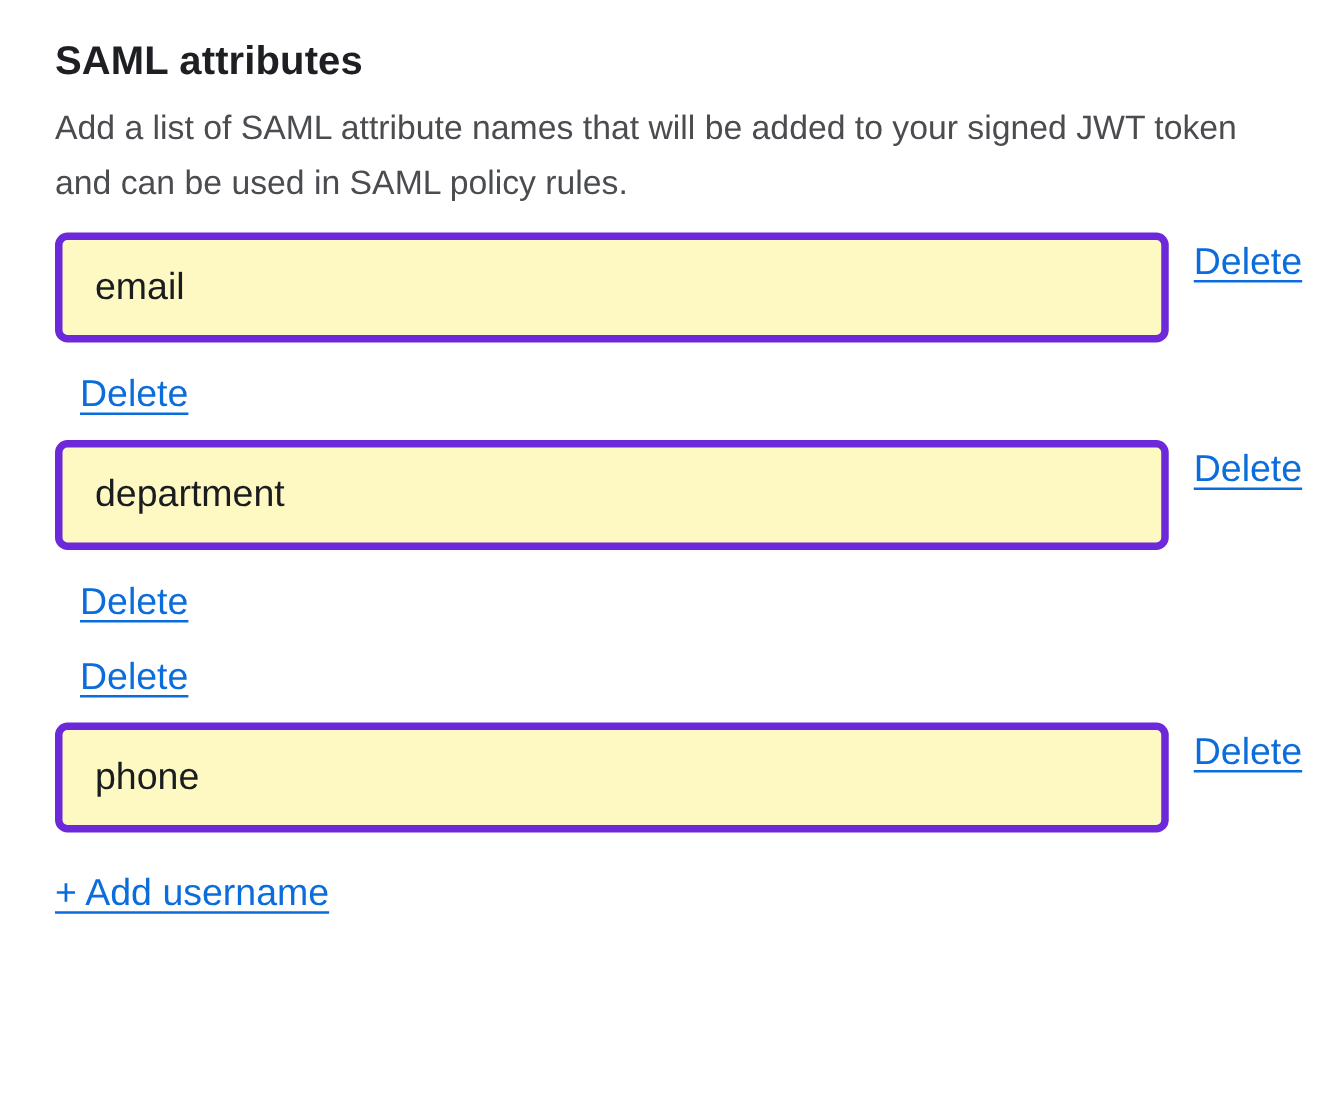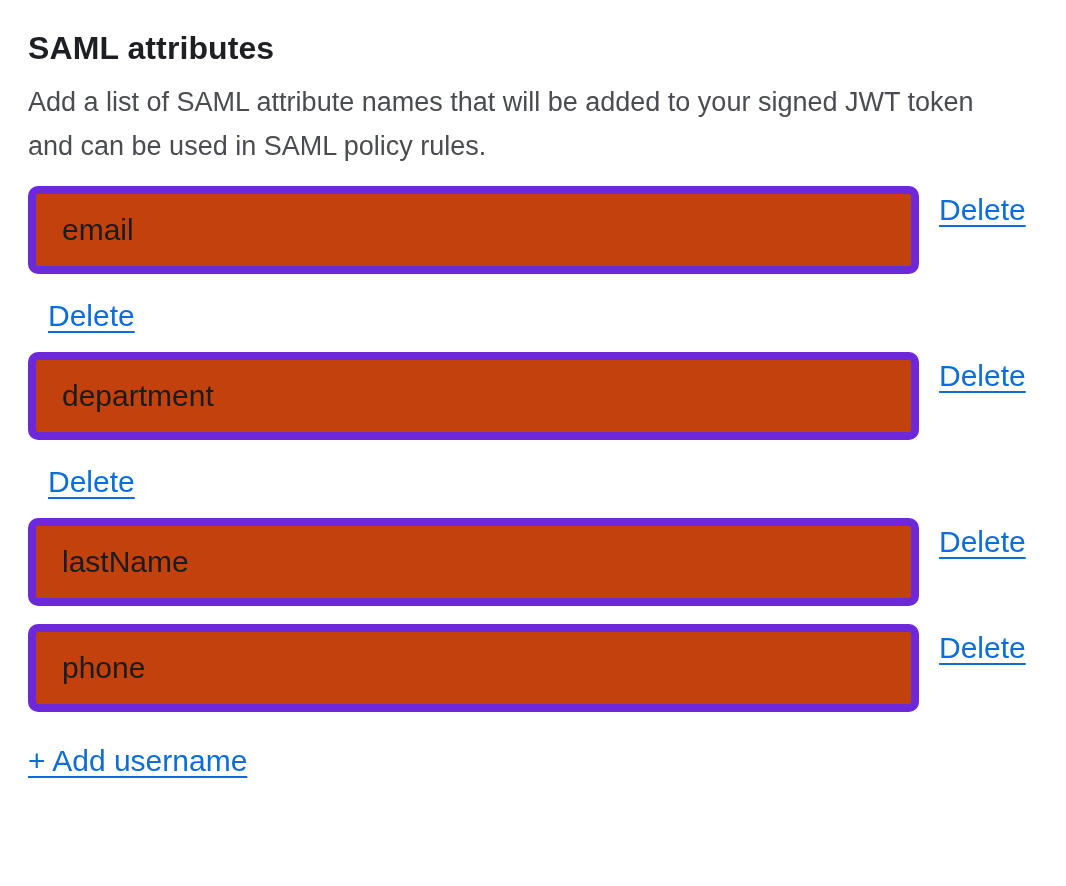--- a/index.html
+++ b/index.html
@@ -6,21 +6,21 @@
   html, body {
     margin: 0;
     padding: 0;
     background: #ffffff;
     font-family: "Liberation Sans", "DejaVu Sans", sans-serif;
   }
   .page {
     width: 1066px;
     height: 886px;
     background: #ffffff;
-    padding: 28px 0 0 28px;
+    padding: 28px 0 0 44px;
     overflow: hidden;
   }
   .section-title {
     font-size: 32px;
     line-height: 40px;
     font-weight: 700;
     color: #1d1f23;
     margin: 0 0 12px 0;
     letter-spacing: 0.1px;
   }
@@ -32,23 +32,23 @@
     max-width: 990px;
   }
   .attr-row {
     display: flex;
     align-items: flex-start;
     margin-bottom: 18px;
   }
   .attr-input {
     width: 891px;
     height: 88px;
-    border: 8px solid #6d28d9;
+    border: 6px solid #6d28d9;
     border-radius: 10px;
-    background: #c2410c;
+    background: #fef9c3;
     padding: 0 20px 0 26px;
     font-family: "Liberation Sans", "DejaVu Sans", sans-serif;
     font-size: 30px;
     color: #1a1c1f;
     outline: none;
   }
   .delete-link {
     margin-left: 20px;
     margin-top: 6px;
     font-size: 30px;
@@ -93,21 +93,20 @@
   <div class="attr-row">
     <input class="attr-input" type="text" value="department" style="">
     <a class="delete-link" href="#">Delete</a>
   </div>
 
   <div class="attr-row">
     <a class="delete-link" href="#">Delete</a>
   </div>
 
   <div class="attr-row">
-    <input class="attr-input" type="text" value="lastName" style="">
     <a class="delete-link" href="#">Delete</a>
   </div>
 
   <div class="attr-row">
     <input class="attr-input" type="text" value="phone" style="">
     <a class="delete-link" href="#">Delete</a>
   </div>
 
   <a class="add-link" href="#">+ Add username</a>
 

